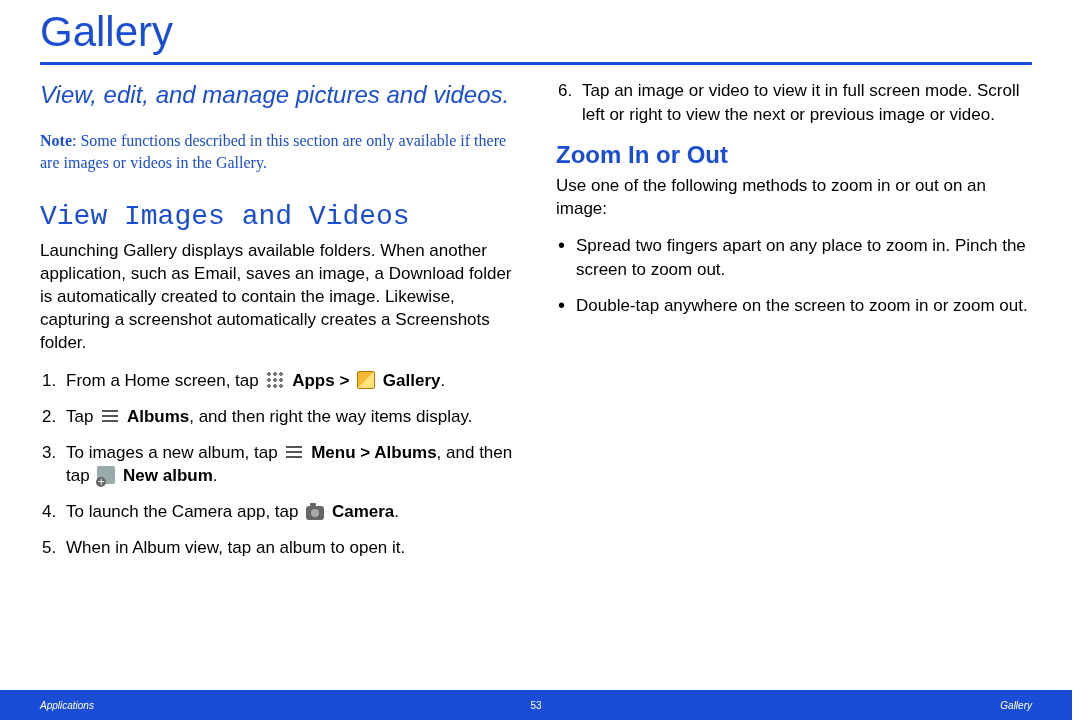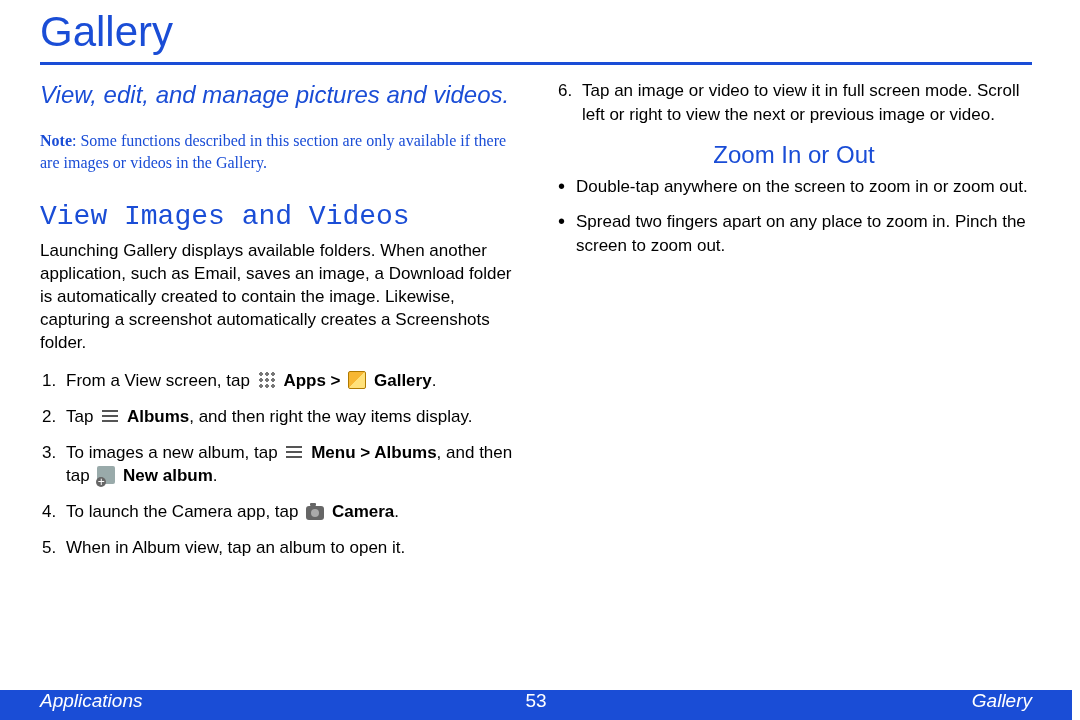--- a/index.html
+++ b/index.html
@@ -6,31 +6,31 @@
   html, body { width: 1080px; height: 720px; font-family: Arial, Helvetica, sans-serif; color: #000; background: #fff; }
   .page { position: relative; width: 1072px; height: 720px; padding: 8px 40px 0 40px; }
   .title { font-size: 42px; color: #1a4dd6; font-weight: 400; letter-spacing: 0px; margin-bottom: 6px; }
   .title-rule { border: none; border-top: 3px solid #1a4dd6; margin-bottom: 14px; }
   .columns { display: flex; gap: 40px; }
   .col { flex: 1; }
   .subtitle { font-size: 24px; color: #1a4dd6; font-style: italic; line-height: 1.3; margin-bottom: 20px; font-weight: 400; }
   .note { font-size: 16px; color: #1a4dd6; line-height: 1.35; margin-bottom: 28px; font-family: Liberation Serif, serif; }
   .note .bold { font-weight: 700; }
   .h2 { font-size: 28px; color: #1a4dd6; font-weight: 400; margin-bottom: 8px; font-family: Liberation Mono, monospace; }
-  .h3 { font-size: 24px; color: #1a4dd6; font-weight: 400; margin-bottom: 6px; margin-top: 14px; text-align: center; }
+  .h3 { font-size: 24px; color: #1a4dd6; font-weight: 700; margin-bottom: 6px; margin-top: 14px; }
   .body { font-size: 17px; line-height: 1.35; margin-bottom: 14px; }
   .steps { list-style: none; counter-reset: step; padding-left: 0; }
   .steps li { font-size: 17px; line-height: 1.4; margin-bottom: 12px; padding-left: 26px; position: relative; }
   .steps li::before { counter-increment: step; content: counter(step) "."; position: absolute; left: 2px; }
   .bullets { list-style: none; padding-left: 0; }
   .bullets li { font-size: 17px; line-height: 1.4; margin-bottom: 12px; padding-left: 20px; position: relative; }
   .bullets li::before { content: "•"; position: absolute; left: 2px; font-size: 20px; line-height: 1; top: 1px; }
   .b { font-weight: 700; }
   .step-start { counter-reset: step 5; }
-  .footer { position: absolute; left: 0; right: 0; bottom: 0; height: 30px; background: #1a4dd6; color: #fff; display: flex; align-items: flex-start; justify-content: space-between; padding: 0 40px; font-size: 19px; font-style: italic; }
+  .footer { position: absolute; left: 0; right: 0; bottom: 0; height: 30px; background: #1a4dd6; color: #fff; display: flex; align-items: center; justify-content: space-between; padding: 0 40px; font-size: 10px; font-style: italic; }
   .footer .center { position: absolute; left: 50%; transform: translateX(-50%); font-style: normal; }
 
   
   .icon { display: inline-block; vertical-align: -3px; width: 18px; height: 18px; margin: 0 3px; position: relative; }
   .icon-apps { background:
       radial-gradient(circle at 3px 3px, #777 1.6px, transparent 1.7px),
       radial-gradient(circle at 9px 3px, #777 1.6px, transparent 1.7px),
       radial-gradient(circle at 15px 3px, #777 1.6px, transparent 1.7px),
       radial-gradient(circle at 3px 9px, #777 1.6px, transparent 1.7px),
       radial-gradient(circle at 9px 9px, #777 1.6px, transparent 1.7px),
@@ -64,45 +64,46 @@
 
       <div class="note">
         <span class="bold">Note</span><span>: Some functions described in this section are only available if there are images or videos in the Gallery.</span>
       </div>
 
       <h2 class="h2">View Images and Videos</h2>
       <div class="body">Launching Gallery displays available folders. When another application, such as Email, saves an image, a Download folder is automatically created to contain the image. Likewise, capturing a screenshot automatically creates a Screenshots folder.</div>
 
       <ol class="steps">
         <li>
-          <span>From a View screen, tap </span><span class="icon icon-apps"></span> <span class="b">Apps &gt; </span><span class="icon icon-gallery"></span> <span class="b">Gallery</span><span>.</span>
+          <span>From a Home screen, tap </span><span class="icon icon-apps"></span> <span class="b">Apps &gt; </span><span class="icon icon-gallery"></span> <span class="b">Gallery</span><span>.</span>
         </li>
         <li>
           <span>Tap </span><span class="icon icon-hamburger"></span> <span class="b">Albums</span><span>, and then right the way items display.</span>
         </li>
         <li>
           <span>To images a new album, tap </span><span class="icon icon-menu"></span> <span class="b">Menu &gt; Albums</span><span>, and then tap </span><span class="icon icon-newalbum"></span> <span class="b">New album</span><span>.</span>
         </li>
         <li>
           <span>To launch the Camera app, tap </span><span class="icon icon-camera"></span> <span class="b">Camera</span><span>.</span>
         </li>
         <li>When in Album view, tap an album to open it.</li>
       </ol>
     </div>
 
     <div class="col">
       <ol class="steps step-start">
         <li>Tap an image or video to view it in full screen mode. Scroll left or right to view the next or previous image or video.</li>
       </ol>
 
       <h3 class="h3">Zoom In or Out</h3>
+      <div class="body">Use one of the following methods to zoom in or out on an image:</div>
 
       <ul class="bullets">
+        <li>Spread two fingers apart on any place to zoom in. Pinch the screen to zoom out.</li>
         <li>Double-tap anywhere on the screen to zoom in or zoom out.</li>
-        <li>Spread two fingers apart on any place to zoom in. Pinch the screen to zoom out.</li>
       </ul>
     </div>
   </div>
 
   <div class="footer">
     <span>Applications</span>
     <span class="center">53</span>
     <span>Gallery</span>
   </div>
 </div>

